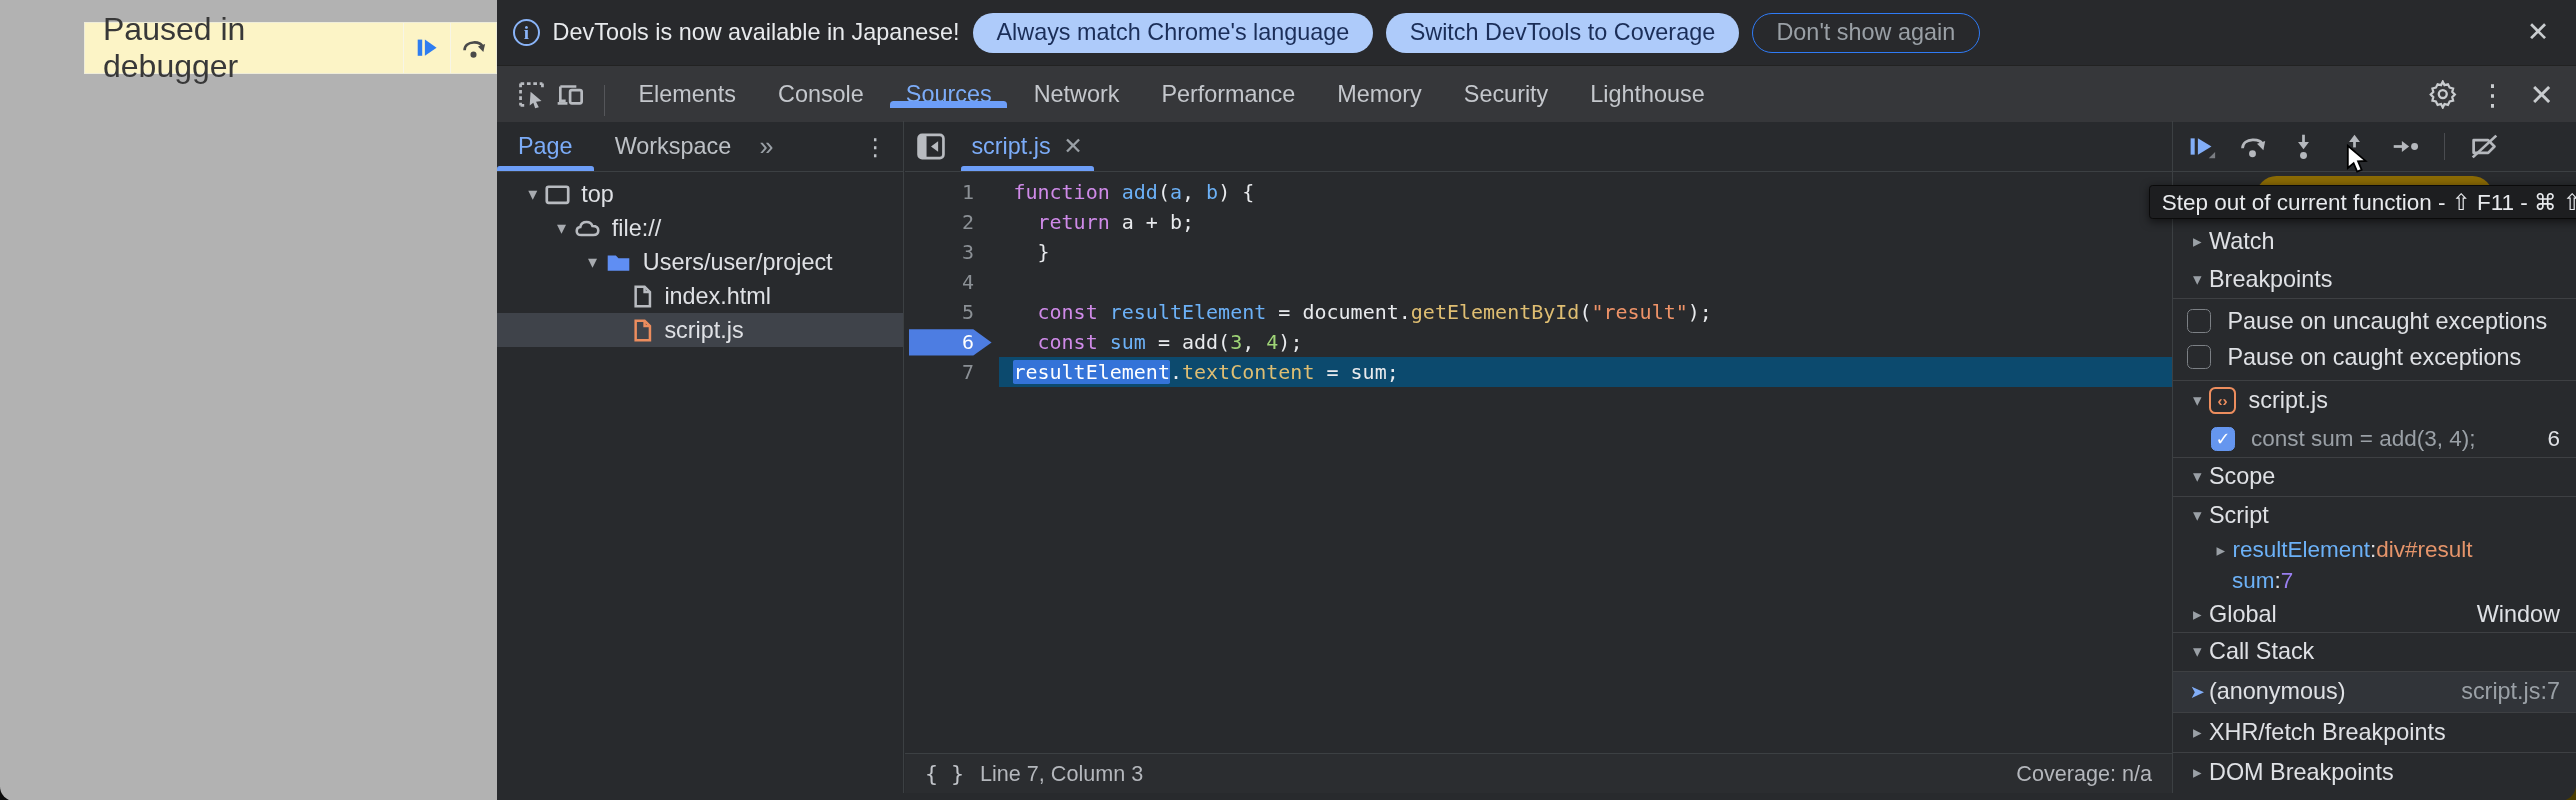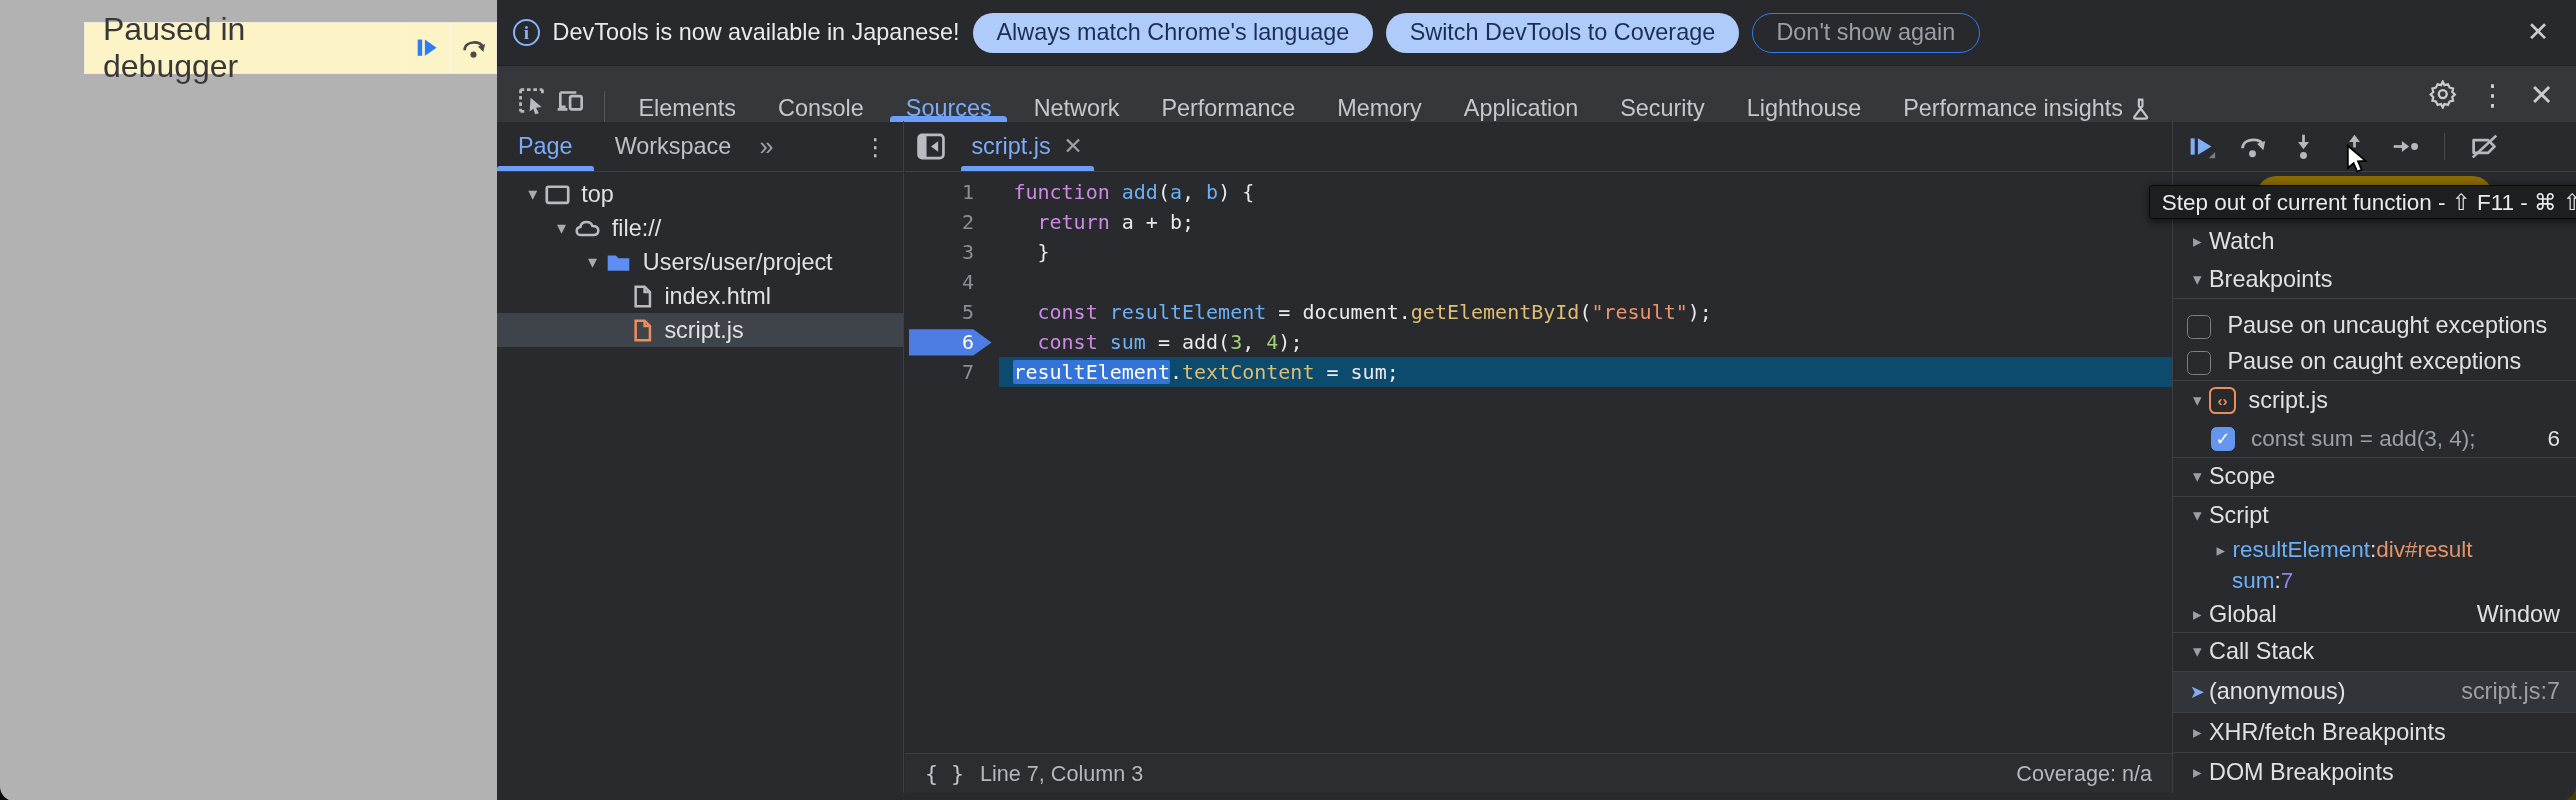--- a/index.html
+++ b/index.html
@@ -29,21 +29,21 @@
              font-family:"Liberation Serif",serif;flex:none;}
   .notif-text{margin-left:12.6px;font-size:23.4px;color:#e8eaed;white-space:nowrap;}
   .pill{height:40px;border-radius:20px;background:#aecbfa;color:#1b2e58;font-size:23.4px;
         display:flex;align-items:center;padding:0 23.4px;margin-left:13.5px;white-space:nowrap;cursor:pointer;}
   .pill.outline{background:transparent;border:1.8px solid #2f7bf6;color:#9aa0a6;}
   .notif-close{position:absolute;right:20px;top:14.4px;width:36px;height:36px;display:flex;align-items:center;
                justify-content:center;color:#c9cccf;font-size:27px;cursor:pointer;}
 
   
   .toolbar{position:absolute;left:0;top:65px;right:0;height:57px;background:#36373a;
-           display:flex;align-items:flex-end;border-top:0.9px solid #222;}
+           display:flex;align-items:center;border-top:0.9px solid #222;}
   .tb-icons{display:flex;align-items:center;padding-left:14.4px;}
   .tb-icon{width:40px;height:40px;display:flex;align-items:center;justify-content:center;cursor:pointer;}
   .tb-sep{width:0.9px;height:31px;background:#55565a;margin:12.6px 12.6px 0 12.6px;}
   .tabs{display:flex;align-items:stretch;}
   .tab{display:flex;align-items:center;padding:0 21px;font-size:23.4px;color:#c4c7cc;position:relative;
        cursor:pointer;white-space:nowrap;gap:9px;}
   .tab.active{color:#7cacf8;}
   .tab.active::after{content:"";position:absolute;left:5.4px;right:5.4px;bottom:0;height:6.3px;
                      background:#6d9ef8;border-radius:3.6px 3.6px 0 0;}
   .tb-right{position:absolute;right:14.4px;top:0;height:57px;display:flex;align-items:center;gap:9px;}
@@ -94,21 +94,21 @@
 
   
   .dbg-toolbar{height:51px;border-bottom:0.9px solid #3c4043;display:flex;align-items:center;padding-left:12.6px;gap:20px;}
   .dbg-btn{width:31px;height:31px;display:flex;align-items:center;justify-content:center;cursor:pointer;flex:none;}
   .dbg-sep{width:0.9px;height:27px;background:#4a4c50;margin:0 3.6px;flex:none;}
   .sect{font-size:23.4px;color:#dfe1e5;}
   .srow{display:flex;align-items:center;white-space:nowrap;cursor:pointer;}
   .caret{width:23.4px;flex:none;text-align:center;color:#9aa0a6;font-size:17px;}
   .hdr{height:38px;padding-left:12.6px;}
   .divline{height:0.9px;background:#3e4043;}
-  .cbrow{height:36px;padding-left:14.4px;display:flex;align-items:flex-end;}
+  .cbrow{height:36px;padding-left:14.4px;display:flex;align-items:center;}
   .cb{width:24px;height:24px;border:1.8px solid #7c8085;border-radius:5.4px;margin-right:16px;flex:none;cursor:pointer;}
   .cb.checked{background:#6596ef;border-color:#6596ef;color:#fff;display:flex;align-items:center;justify-content:center;font-size:18px;}
   .js-icon{width:27px;height:27px;border:2.7px solid #ec8d5e;border-radius:6.3px;color:#ec8d5e;display:flex;
            align-items:center;justify-content:center;font-size:15.3px;font-weight:bold;margin-right:12.6px;flex:none;letter-spacing:0;}
   .muted{color:#9aa0a6;}
   .right-val{margin-left:auto;padding-right:16px;}
   .scope-name{color:#6cb1f7;} .scope-node{color:#e5946a;} .scope-num{color:#9a7ff0;}
   .anon-row{background:#313439;}
   .cs-arrow{width:23.4px;flex:none;text-align:center;color:#82aef8;font-size:18px;}
 
@@ -185,34 +185,25 @@
         <div class="tab">
             <span>Network</span>
           </div>
         <div class="tab">
             <span>Performance</span>
           </div>
         <div class="tab">
             <span>Memory</span>
           </div>
         <div class="tab">
-            <span>Application</span>
-          </div>
-        <div class="tab">
             <span>Security</span>
           </div>
         <div class="tab">
             <span>Lighthouse</span>
           </div>
-        <div class="tab">
-          <span>Performance insights</span>
-          <svg width="20" height="23.4" viewBox="0 0 22 26">
-            <path d="M8 3 H14 M9 3 V10 L18 22 Q19 24 16 24 H6 Q3 24 4 22 L13 10 V3" transform="translate(-1.5 0)" stroke="#c4c7cc" stroke-width="2.4" fill="none" stroke-linejoin="round"></path>
-          </svg>
-        </div>
       </div>
       <div class="tb-right">
         <div class="tb-icon">
           <svg width="29" height="29" viewBox="0 0 32 32">
             <path d="M16 4 L18 8 L22 7 L24 11 L28 12 L27 16 L30 19 L27 22 L28 26 L24 27 L22 31 L18 30 L16 34 L14 30 L10 31 L8 27 L4 26 L5 22 L2 19 L5 16 L4 12 L8 11 L10 7 L14 8 Z" transform="translate(0 -2) scale(0.95)" fill="none" stroke="#c9cccf" stroke-width="2.6"></path>
             <circle cx="15.2" cy="15.5" r="4.4" fill="none" stroke="#c9cccf" stroke-width="2.6"></circle>
           </svg>
         </div>
         <div class="tb-icon">⋮</div>
         <div class="tb-icon">✕</div>

